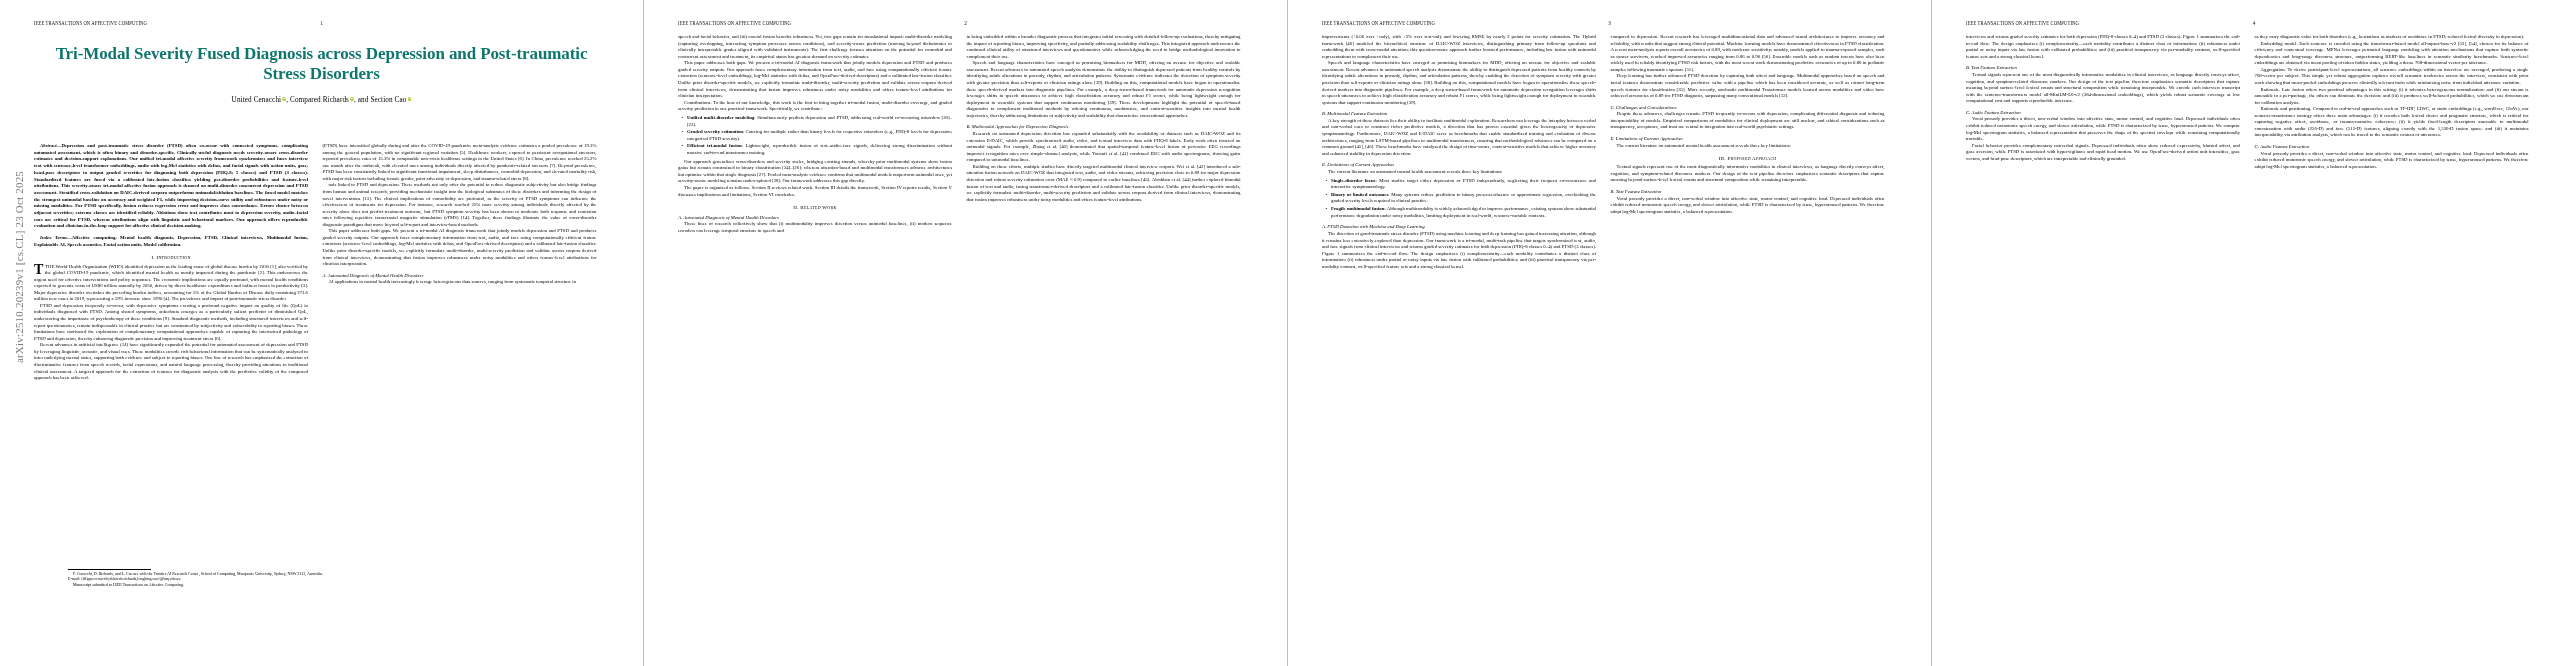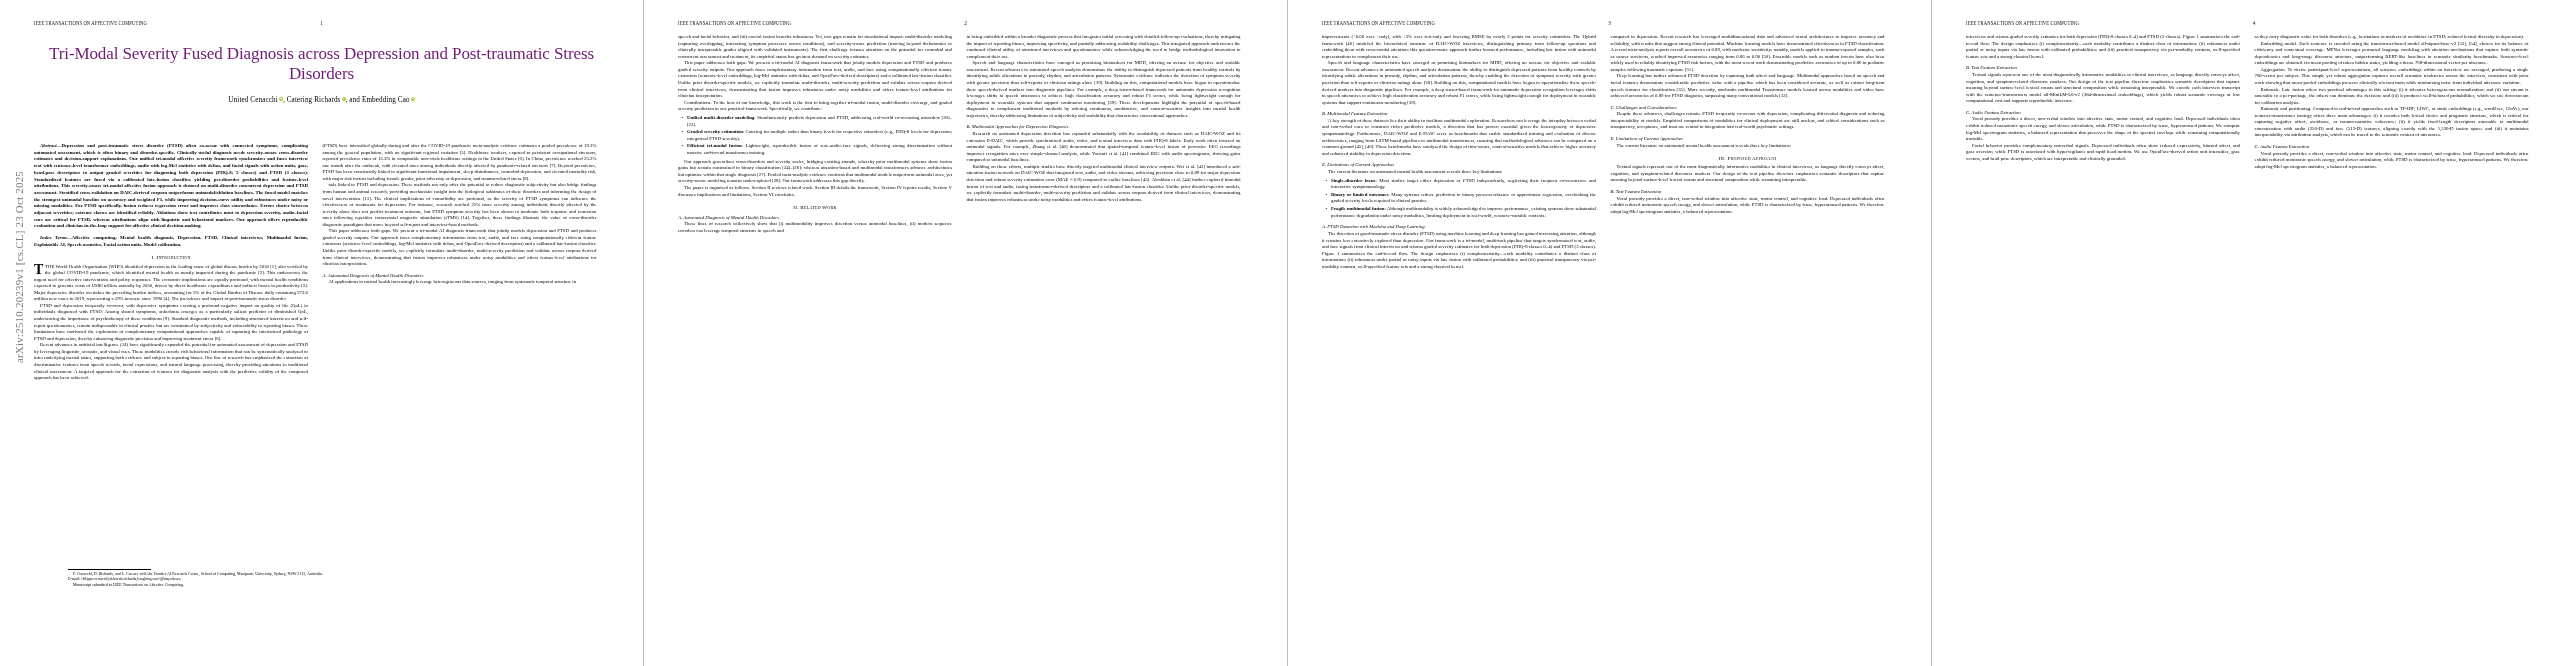--- a/index.html
+++ b/index.html
@@ -60,22 +60,22 @@
   .titleblock {
     position: absolute;
     top: 44px;
     left: 39px;
     right: 39px;
     text-align: center;
   }
   .paper-title {
     font-size: 17px;
     line-height: 1.18;
-    font-weight: 400;
-    color: #701a75;
+    font-weight: 700;
+    color: #0f766e;
     letter-spacing: -0.1px;
     margin: 0 0 0 0;
     font-family: "Liberation Serif", "DejaVu Serif", serif;
   }
   .authors {
     margin-top: 12.2px;
     font-size: 7.2px;
     color: #000;
     letter-spacing: 0.1px;
   }
@@ -245,22 +245,22 @@
   <div class="page page1">
     <div class="runhead">IEEE TRANSACTIONS ON AFFECTIVE COMPUTING</div>
     <div class="folio" style="left:50%;transform:translateX(-50%);">1</div>
 
     <div class="arxiv">arXiv:2510.20239v1  [cs.CL]  23 Oct 2025</div>
 
     <div class="titleblock">
       <h1 class="paper-title">Tri-Modal Severity Fused Diagnosis across Depression and Post-traumatic Stress Disorders</h1>
       <div class="authors">
         <span>United Cenacchi</span><span class="orcid"></span><span>,</span>
-        <span>Catering Richards</span><span class="orcid"></span><span>, and</span>
-        <span>Embedding Cao</span><span class="orcid"></span>
+        <span>Compared Richards</span><span class="orcid"></span><span>, and</span>
+        <span>Section Cao</span><span class="orcid"></span>
       </div>
     </div>
 
     <div class="cols">
       <div class="col">
         <p class="abs"><span class="lead">Abstract—</span><span>Depression and post-traumatic stress disorder (PTSD) often co-occur with connected symptoms, complicating automated assessment, which is often binary and disorder-specific. Clinically useful diagnosis needs severity-aware cross-disorder estimates and decision-support explanations. Our unified tri-modal affective severity framework synchronizes and fuses interview text with sentence-level transformer embeddings, audio with log-Mel statistics with deltas, and facial signals with action units, gaze, head-pose descriptors to output graded severities for diagnosing both depression (PHQ-8; 5 classes) and PTSD (3 classes). Standardized features are fused via a calibrated late-fusion classifier, yielding per-disorder probabilities and feature-level attributions. This severity-aware tri-modal affective fusion approach is demoed on multi-disorder concurrent depression and PTSD assessment. Stratified cross-validation on DAIC-derived corpora outperforms unimodal/ablation baselines. The fused model matches the strongest unimodal baseline on accuracy and weighted F1, while improving decision-curve utility and robustness under noisy or missing modalities. For PTSD specifically, fusion reduces regression error and improves class concordance. Errors cluster between adjacent severities; extreme classes are identified reliably. Ablations show text contributes most to depression severity, audio–facial cues are critical for PTSD, whereas attributions align with linguistic and behavioral markers. Our approach offers reproducible evaluation and clinician-in-the-loop support for affective clinical decision-making.</span></p>
         <p class="abs second"><span class="lead">Index Terms—</span><span>Affective computing, Mental health diagnosis, Depression, PTSD, Clinical interviews, Multimodal fusion, Explainable AI, Speech acoustics, Facial action units, Model calibration.</span></p>
 
         <h2 class="sec">I. Introduction</h2>
         <p class="dropcap-para"><span class="dropcap">T</span><span>THE World Health Organization (WHO) identified depression as the leading cause of global disease burden by 2030 [1], also verified by the global COVID-19 pandemic, which identified mental health as mostly impacted during the pandemic [2]. This underscores the urgent need for effective interventions and policy responses. The economic implications are equally profound, with mental health conditions expected to generate costs of US$6 trillion annually by 2030, driven by direct healthcare expenditures and indirect losses in productivity [3]. Major depressive disorder overtakes the preceding burden indices, accounting for 5% of the Global Burden of Disease daily containing 273.6 million new cases in 2019, representing a 59% increase since 1990 [4]. The prevalence and impact of post-traumatic stress disorder</span></p>

